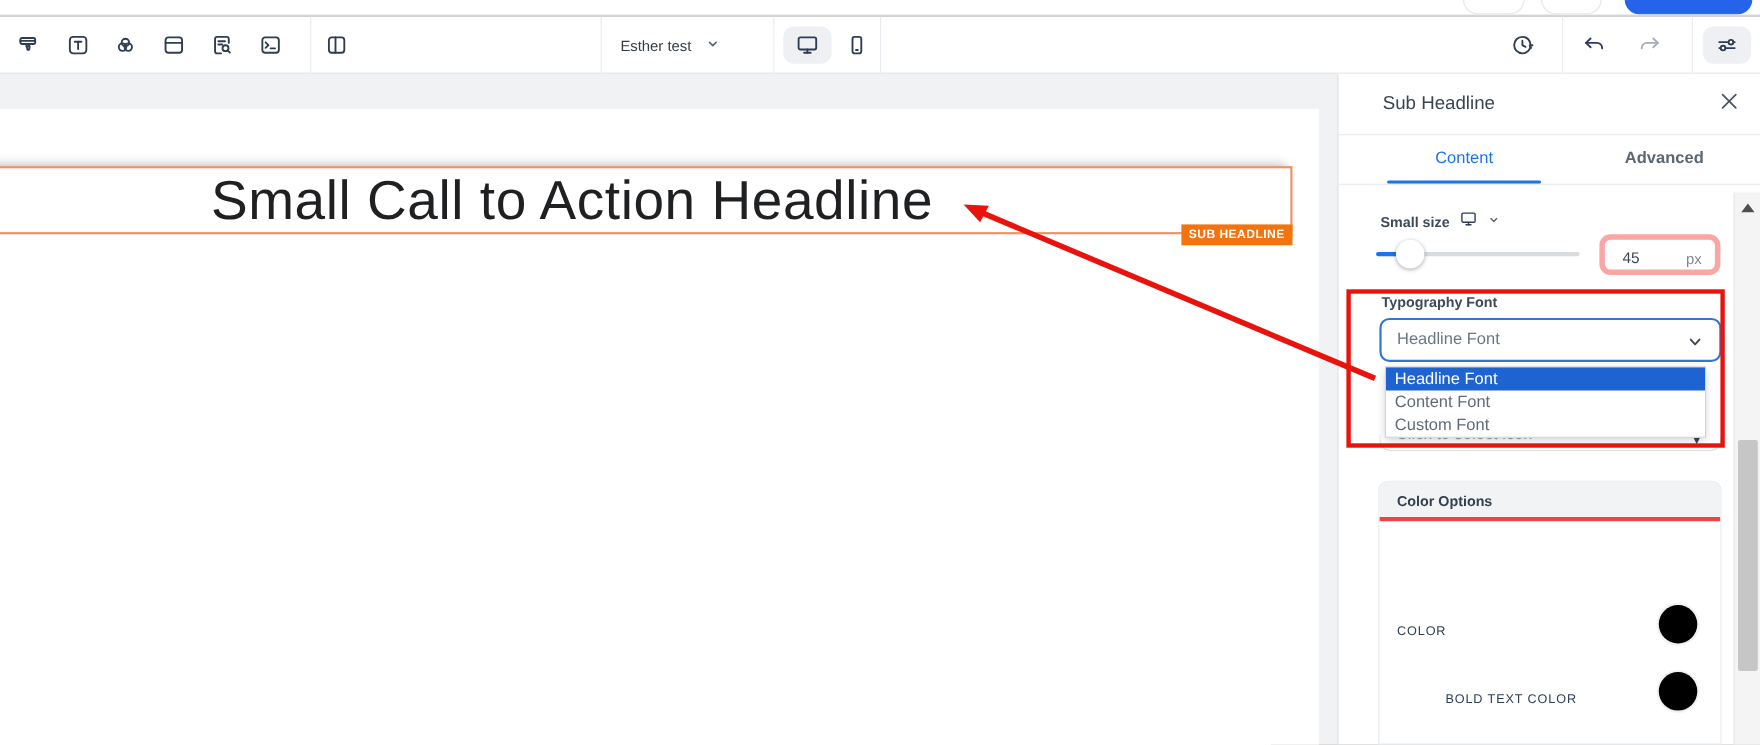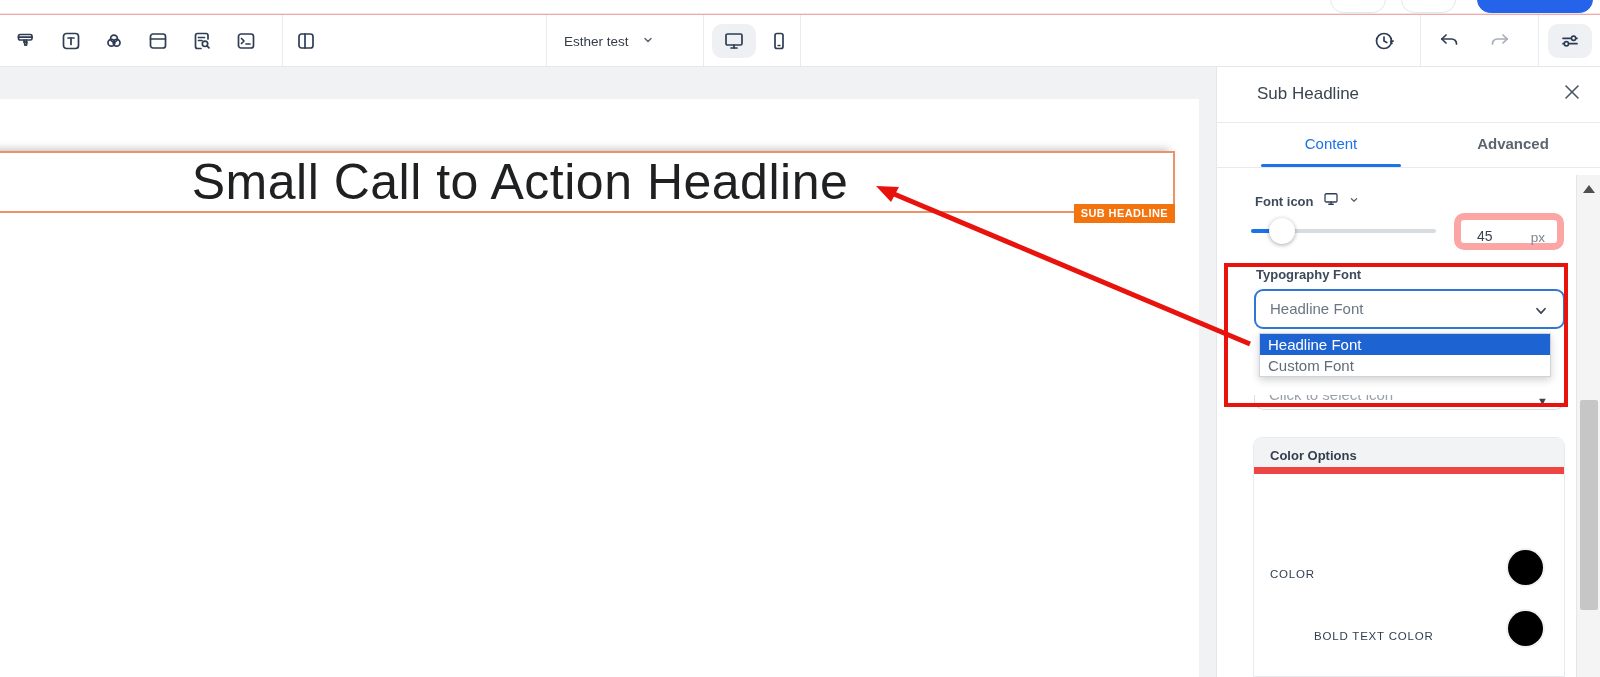--- a/index.html
+++ b/index.html
@@ -1,17 +1,17 @@
 <!DOCTYPE html>
 <html><head>
 <meta charset="utf-8">
 <style>
   html,body{margin:0;padding:0;background:#fff;}
   *{box-sizing:border-box;font-family:"Liberation Sans",sans-serif;}
-  #app{position:relative;width:1600px;height:677px;background:#fca5a5;overflow:hidden;}
+  #app{position:relative;width:1600px;height:677px;background:#a3a3a3;overflow:hidden;}
 
   
   .topstrip{position:absolute;left:0;top:0;width:1600px;height:14px;background:#fff;border-bottom:1px solid #e6e8ec;}
   .pill{position:absolute;top:-14px;height:27px;border-radius:14px;background:#fff;border:1px solid #e3e6ea;}
   .pill.blue{background:#2563eb;border-color:#2563eb;}
 
   
   .toolbar{position:absolute;left:0;top:15px;width:1600px;height:52px;background:#fff;border-bottom:1px solid #e4e7eb;}
   .tb-btn{position:absolute;top:9px;width:34px;height:34px;border-radius:8px;display:flex;align-items:center;justify-content:center;background:transparent;border:none;padding:0;cursor:pointer;}
   .tb-btn svg{display:block;}
@@ -37,37 +37,37 @@
   .tab{position:absolute;top:68px;width:160px;background:none;border:none;font-size:15px;cursor:pointer;text-align:center;padding:0;}
   .tab.active{color:#1a73e8;}
   .tab.idle{color:#5c6670;}
   .tab-underline{position:absolute;left:44px;top:97px;width:140px;height:3px;background:#1a73e8;border-radius:2px;}
 
   .fieldlabel{font-size:13px;font-weight:600;color:#3d4a5a;}
   .fs-row{position:absolute;left:38px;top:123px;display:flex;align-items:center;gap:8px;}
   .slider-track{position:absolute;left:34px;top:162px;width:185px;height:4px;border-radius:2px;background:#d9dcdf;cursor:pointer;}
   .slider-fill{position:absolute;left:0;top:0;height:4px;width:20px;border-radius:2px;background:#1a73e8;}
   .slider-thumb{position:absolute;left:52px;top:151px;width:26px;height:26px;border-radius:50%;background:#fff;box-shadow:0 1px 4px rgba(0,0,0,.35);cursor:pointer;}
-  .fs-input{position:absolute;left:237px;top:146px;width:110px;height:37px;border:7px solid #fca5a5;border-radius:10px;background:#fff;}
+  .fs-input{position:absolute;left:237px;top:146px;width:110px;height:37px;border:5px solid #fca5a5;border-radius:10px;background:#fff;}
   .fs-input input{position:absolute;left:14px;top:7px;width:50px;border:none;outline:none;font-size:14px;color:#3b4551;background:transparent;}
   .fs-unit{position:absolute;right:12px;top:10px;font-size:13.5px;color:#7d8691;}
 
   .typo-label{position:absolute;left:39px;top:200px;}
   .typo-select{position:absolute;left:37px;top:222px;width:311px;height:40px;border:2px solid #3077d4;border-radius:9px;background:#fff;cursor:pointer;}
   .typo-select .val{position:absolute;left:14px;top:9px;font-size:15px;color:#6b7683;}
   .typo-select svg{position:absolute;right:14px;top:12px;}
   .dd-list{position:absolute;left:42px;top:266px;width:292px;background:#fff;border:1px solid #cfd4d9;box-shadow:0 3px 8px rgba(0,0,0,.18);z-index:6;}
   .dd-opt{height:21px;line-height:21px;padding-left:8px;font-size:15px;color:#5f6b76;cursor:pointer;}
   .dd-opt.sel{background:#1e63d2;color:#fff;}
   .icon-stub{position:absolute;left:37px;top:328px;width:311px;height:15px;border:1px solid #dadde1;border-top:none;border-radius:0 0 10px 10px;background:#fff;overflow:hidden;cursor:pointer;z-index:2;}
   .icon-stub .ph{position:absolute;left:14px;top:-9px;font-size:15px;color:#9aa1a8;white-space:nowrap;}
   .icon-stub .caret{position:absolute;right:16px;top:0px;font-size:11px;color:#3b4551;}
 
   .color-card{position:absolute;left:36px;top:370px;width:312px;height:240px;border:1px solid #e8eaec;border-radius:9px 9px 0 0;background:#fff;}
-  .cc-head{height:36px;background:#f1f3f4;border-radius:8px 8px 0 0;border-bottom:7px solid #ef4444;line-height:36px;padding-left:16px;font-size:13px;font-weight:600;color:#333f4d;}
+  .cc-head{height:36px;background:#f1f3f4;border-radius:8px 8px 0 0;border-bottom:4px solid #ef4444;line-height:36px;padding-left:16px;font-size:13px;font-weight:600;color:#333f4d;}
   .cc-row-label{position:absolute;left:16px;font-size:11.5px;font-weight:400;letter-spacing:.8px;color:#2f3e52;max-width:120px;line-height:17px;}
   .swatch{position:absolute;left:254px;width:35px;height:35px;border-radius:50%;background:#000;box-shadow:0 0 0 2px #f2f2f2;cursor:pointer;}
 
   
   .scrollbar{position:absolute;left:1576px;top:175px;width:24px;height:502px;background:#f4f4f4;border-left:1px solid #e6e6e6;}
   .sb-arrow{position:absolute;left:6px;top:10px;width:0;height:0;border-left:6px solid transparent;border-right:6px solid transparent;border-bottom:8px solid #4f4f4f;cursor:pointer;}
   .sb-thumb{position:absolute;left:3px;top:225px;width:18px;height:210px;background:#c6c6c6;border-radius:2px;cursor:pointer;}
 
   
   .anno-rect{position:absolute;left:1224px;top:263px;width:344px;height:144px;border:4px solid #e9130d;z-index:20;pointer-events:none;}
@@ -263,21 +263,21 @@
           </svg></span>
     </button>
     <div class="sb-div" style="top:55px;"></div>
 
     <button class="tab active" style="left:34px;">Content</button>
     <button class="tab idle" style="left:216px;font-weight:bold;">Advanced</button>
     <div class="tab-underline"></div>
     <div class="sb-div" style="top:100px;"></div>
 
     <div class="fs-row">
-      <span class="fieldlabel">Font icon</span>
+      <span class="fieldlabel">Small size</span>
       <span><svg width="18" height="18" viewBox="0 0 24 24">
             <g class="stroke">
               <rect x="4" y="5" width="16" height="11" rx="1.6"></rect>
               <line x1="12" y1="16" x2="12" y2="19"></line>
               <line x1="9" y1="19" x2="15" y2="19"></line>
             </g>
           </svg></span>
       <span><svg width="12" height="12" viewBox="0 0 14 14">
             <polyline points="4,5.5 7,8.5 10,5.5" fill="none" stroke="#5b6672" stroke-width="1.5" stroke-linecap="round" stroke-linejoin="round"></polyline>
           </svg></span>
@@ -299,20 +299,21 @@
           </svg></span>
     </div>
 
     <div class="icon-stub">
       <span class="ph">Click to select icon</span>
       <span class="caret">▼</span>
     </div>
 
     <div class="dd-list">
       <div class="dd-opt sel">Headline Font</div>
+      <div class="dd-opt">Content Font</div>
       <div class="dd-opt">Custom Font</div>
     </div>
 
     <div class="color-card">
       <div class="cc-head">Color Options</div>
       <div class="cc-row-label" style="top:128px;">COLOR</div>
       <div class="swatch" style="top:112px;"></div>
       <div class="cc-row-label" style="top:190px;margin-left:44px;">BOLD TEXT COLOR</div>
       <div class="swatch" style="top:173px;"></div>
 

